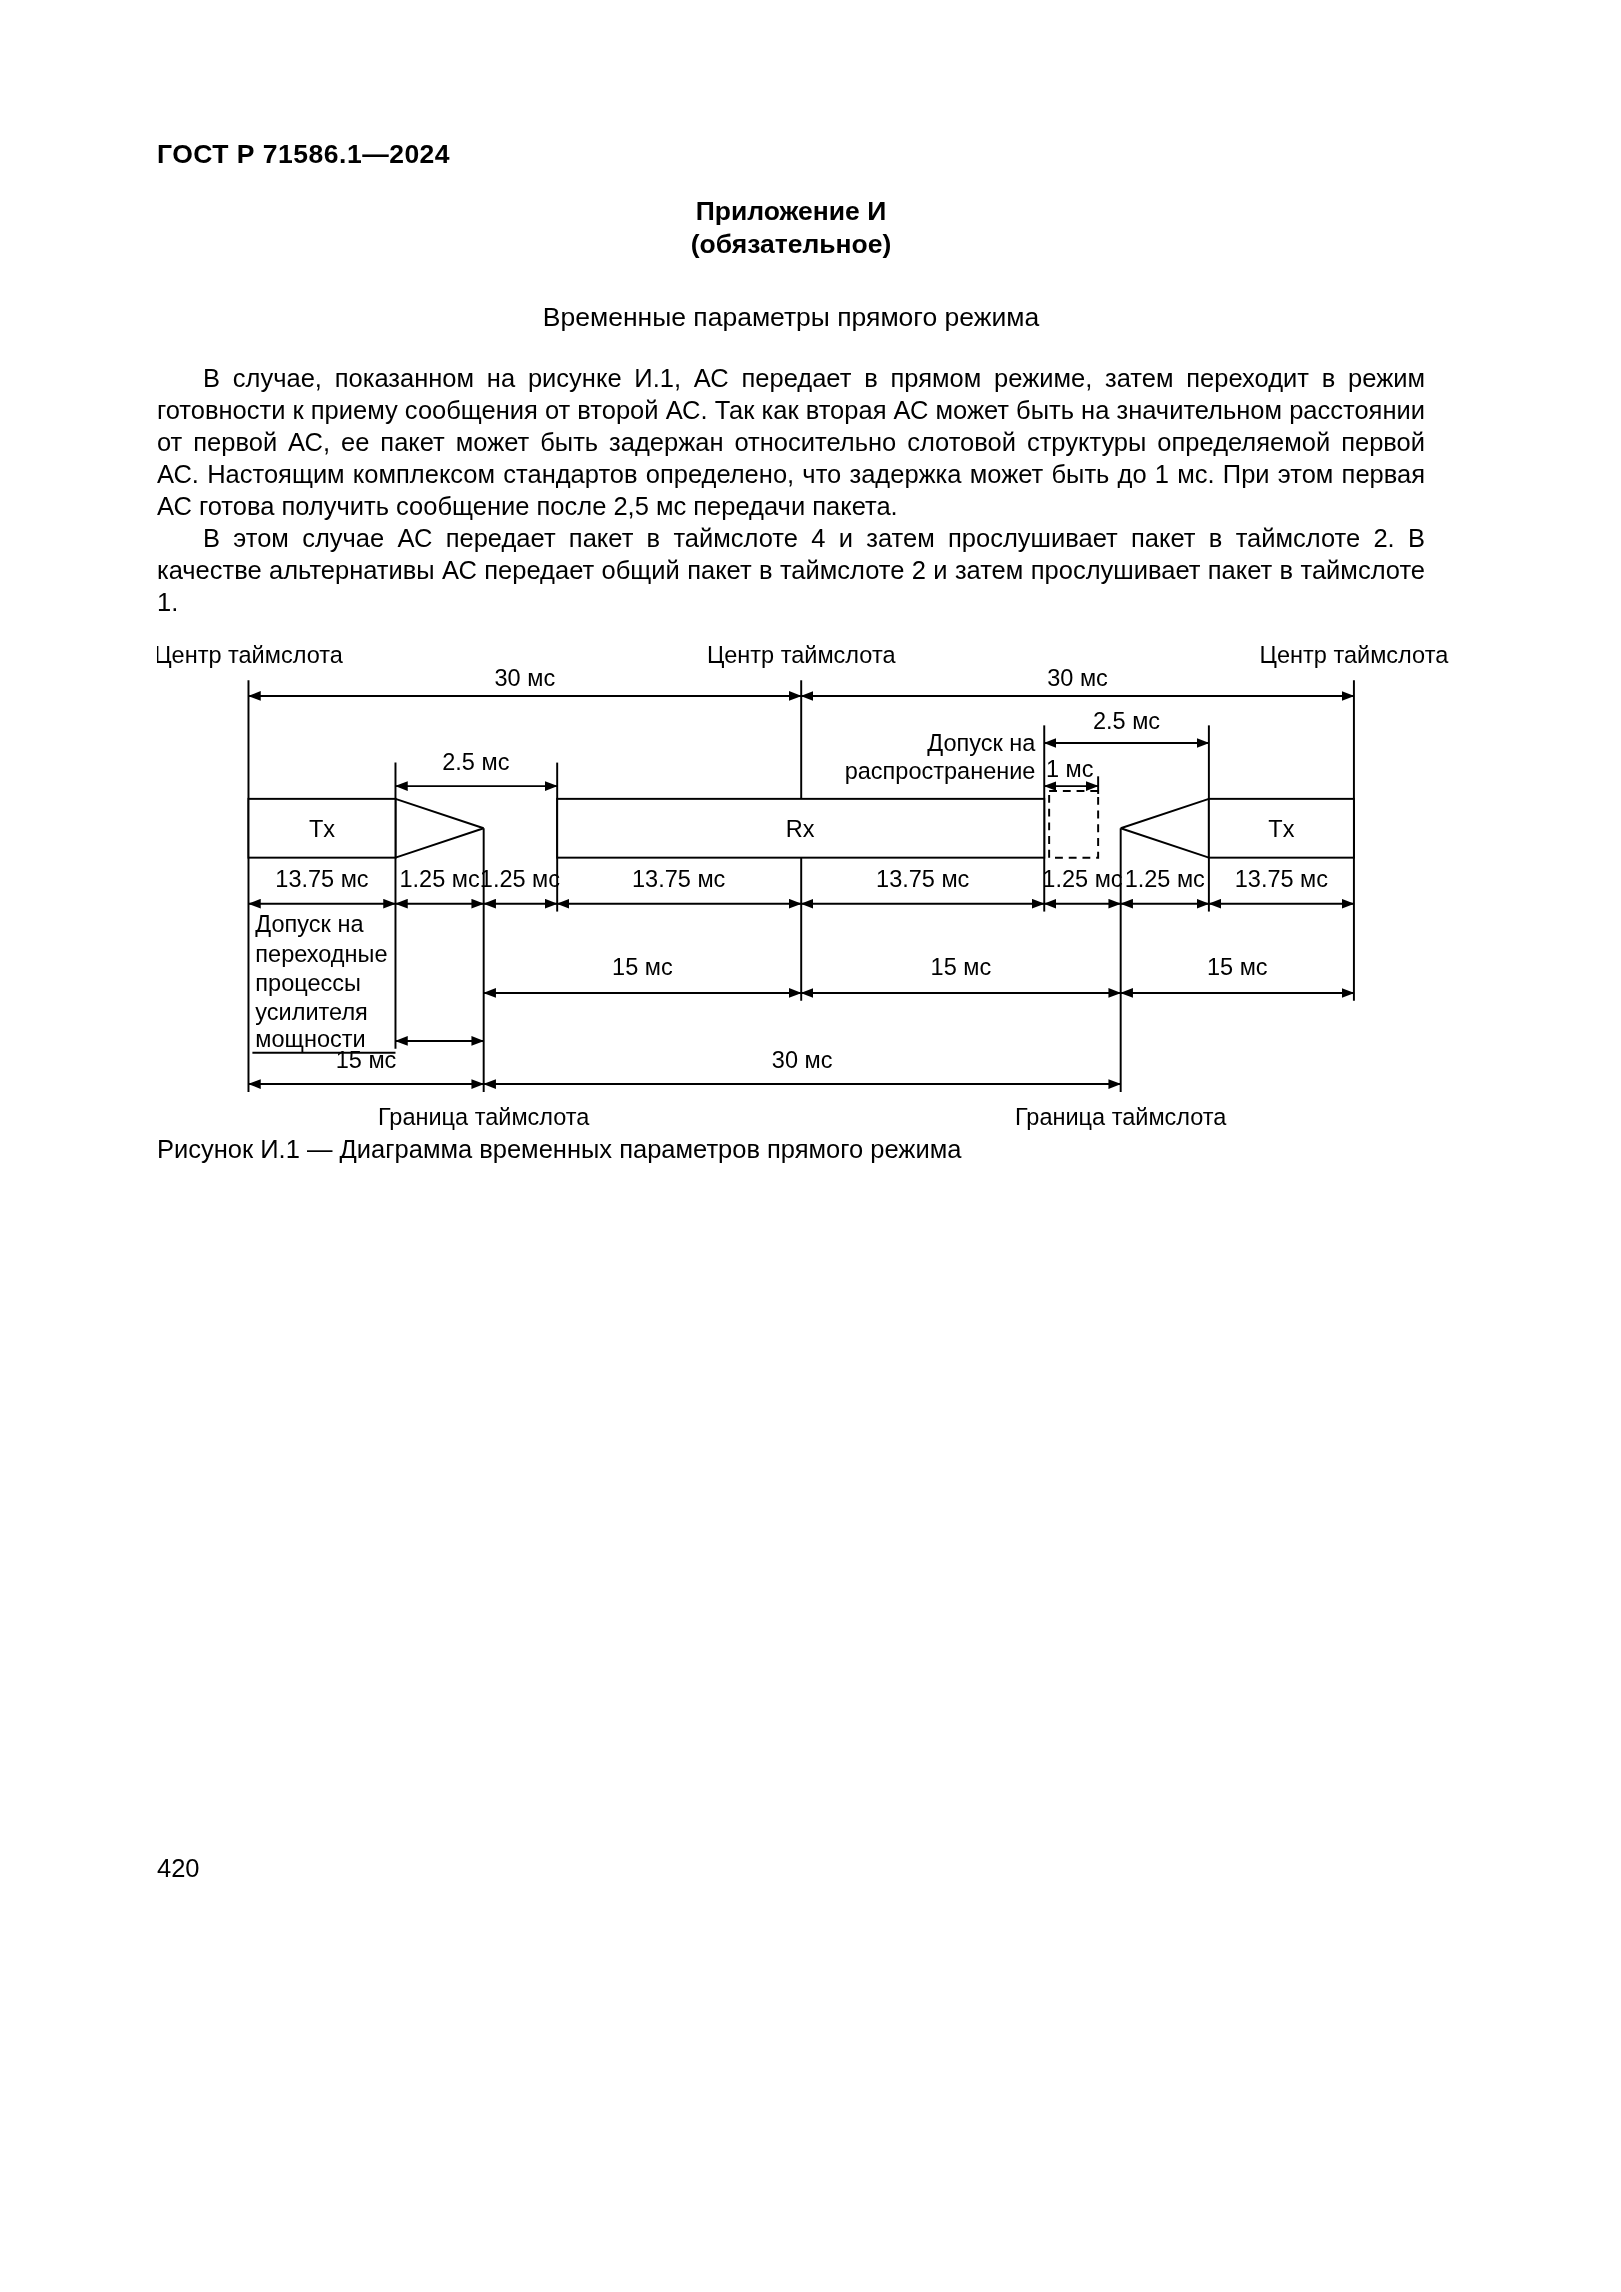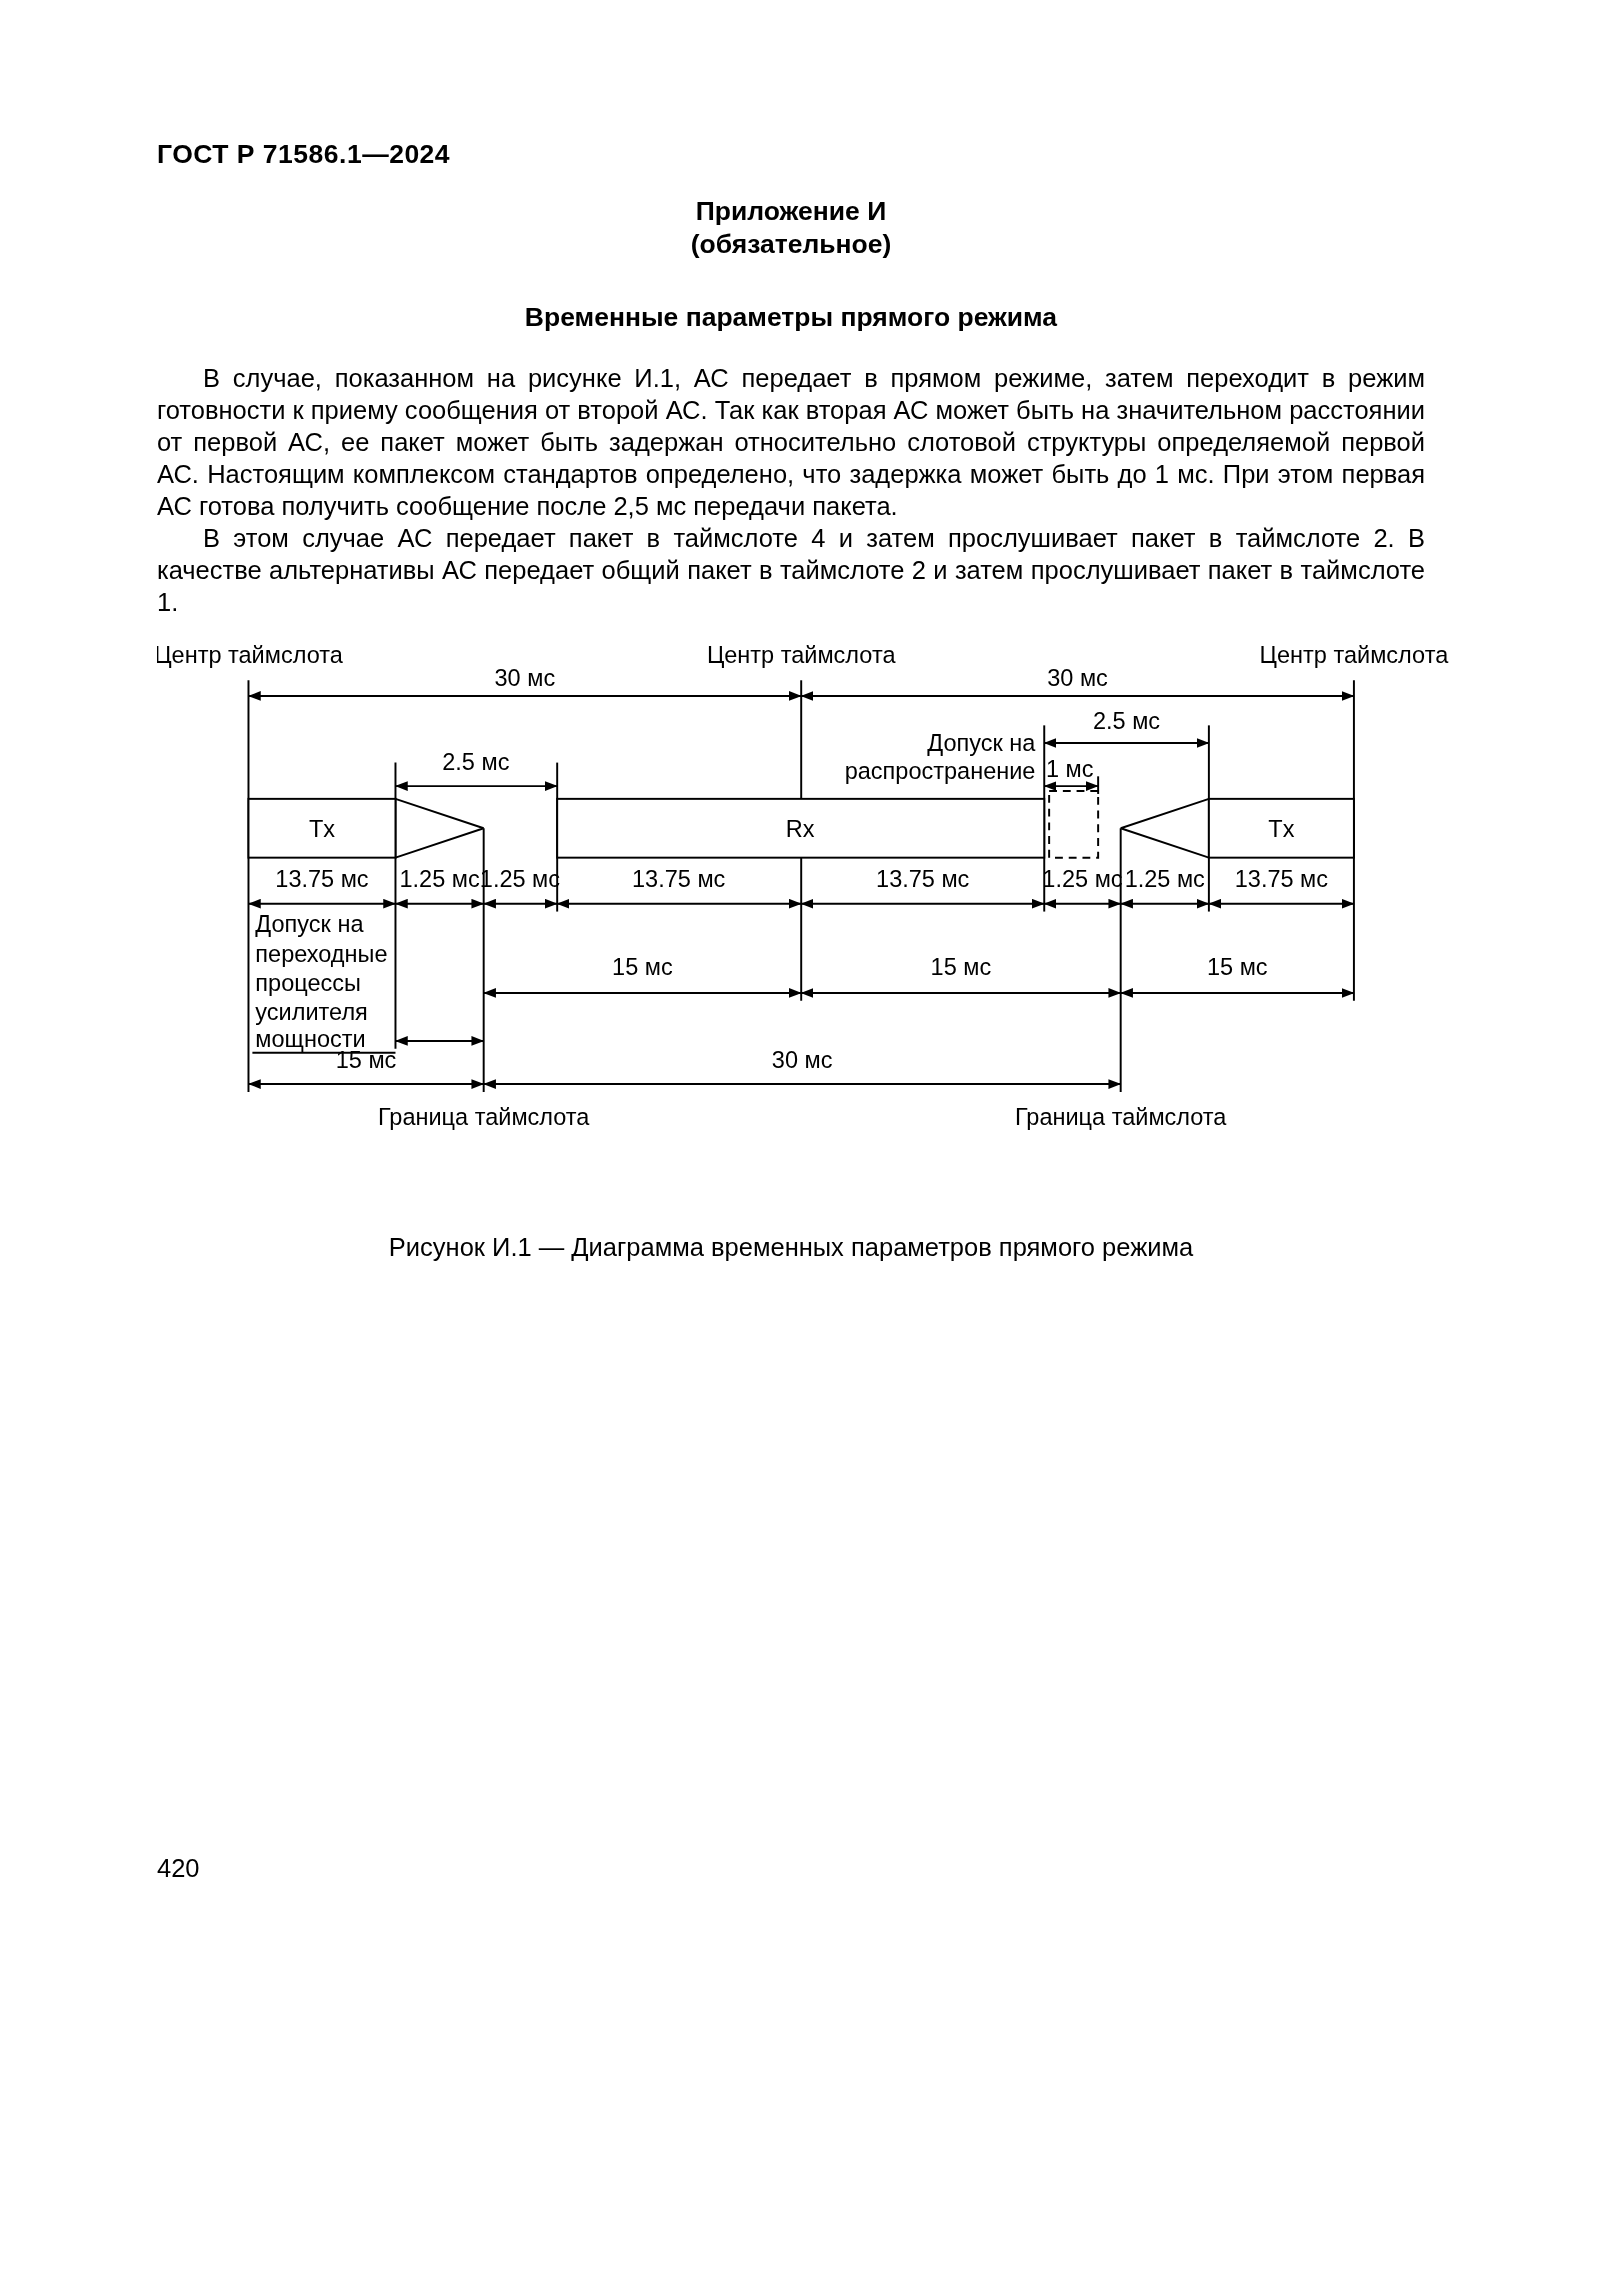--- a/index.html
+++ b/index.html
@@ -27,21 +27,21 @@
     margin-top: 25px;
     text-align: center;
     font-size: 26.5px;
     font-weight: bold;
     line-height: 33px;
   }
   .section-title {
     margin: 41px 0 0 0;
     text-align: center;
     font-size: 26.5px;
-    font-weight: bold;
+    font-weight: normal;
   }
   .body-block {
     margin-top: 29px;
   }
   p.body-text {
     margin: 0;
     font-size: 25.5px;
     line-height: 32px;
     text-align: justify;
     text-indent: 46px;
@@ -50,22 +50,20 @@
     display: block;
     margin-top: 27.4px;
   }
   svg.diagram text {
     font-family: "Liberation Sans", sans-serif;
     font-size: 24px;
     fill: #000000;
     stroke: none;
   }
   .figure-caption {
-    margin-top: 98px;
-    text-align: center;
     font-size: 25.5px;
   }
   .page-number {
     position: absolute;
     top: 1854px;
     left: 157px;
     font-size: 25.5px;
   }
 </style>
 </head>

